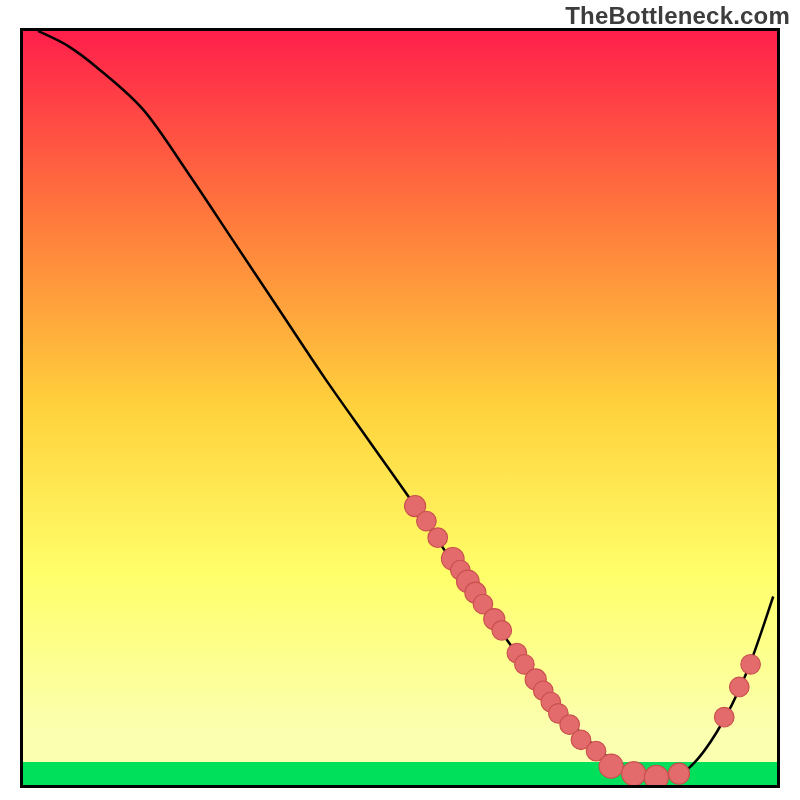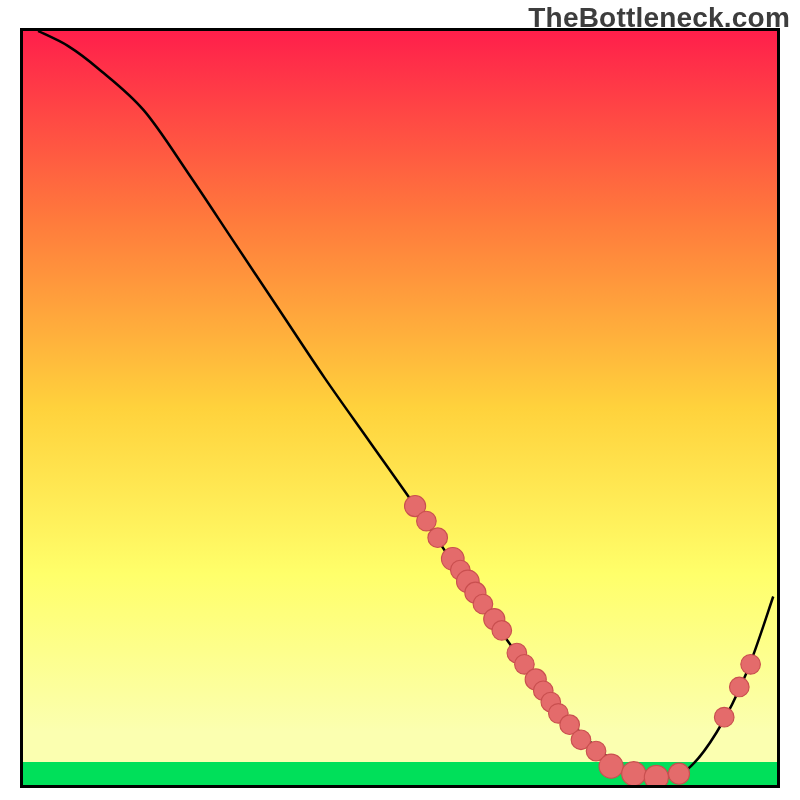--- a/index.html
+++ b/index.html
@@ -13,21 +13,21 @@
   }
   .wrap {
     position: relative;
     width: 800px;
     height: 800px;
   }
   .watermark {
     position: absolute;
     top: 2px;
     right: 10px;
-    font-size: 28px;
+    font-size: 24px;
     font-weight: 600;
     color: #3d3d3d;
     letter-spacing: 0.2px;
   }
   .plot-area {
     position: absolute;
     left: 20px;
     top: 28px;
     width: 760px;
     height: 760px;

